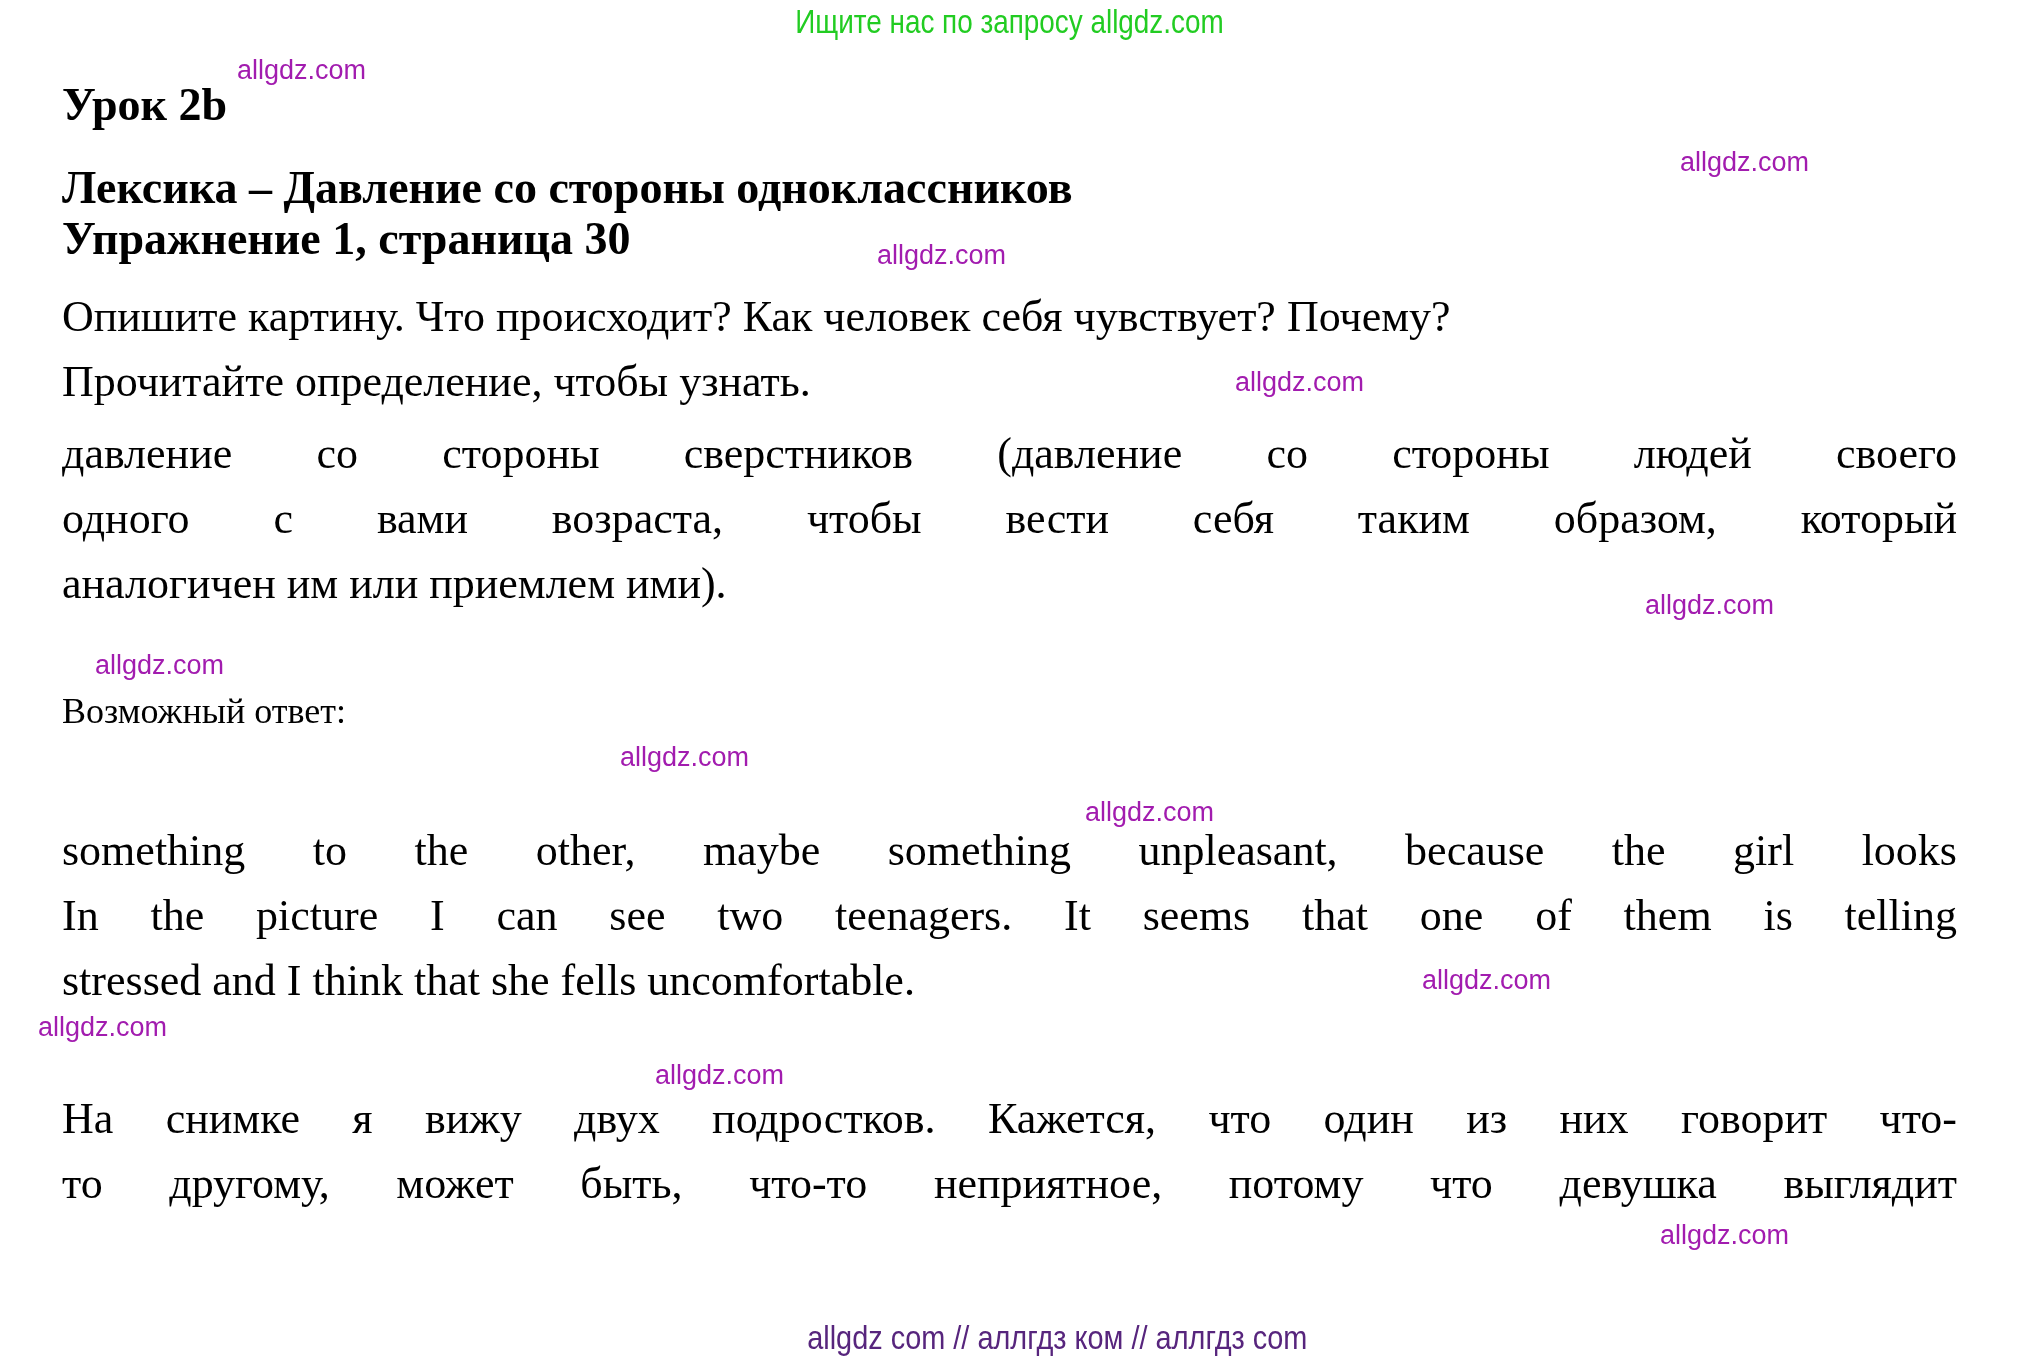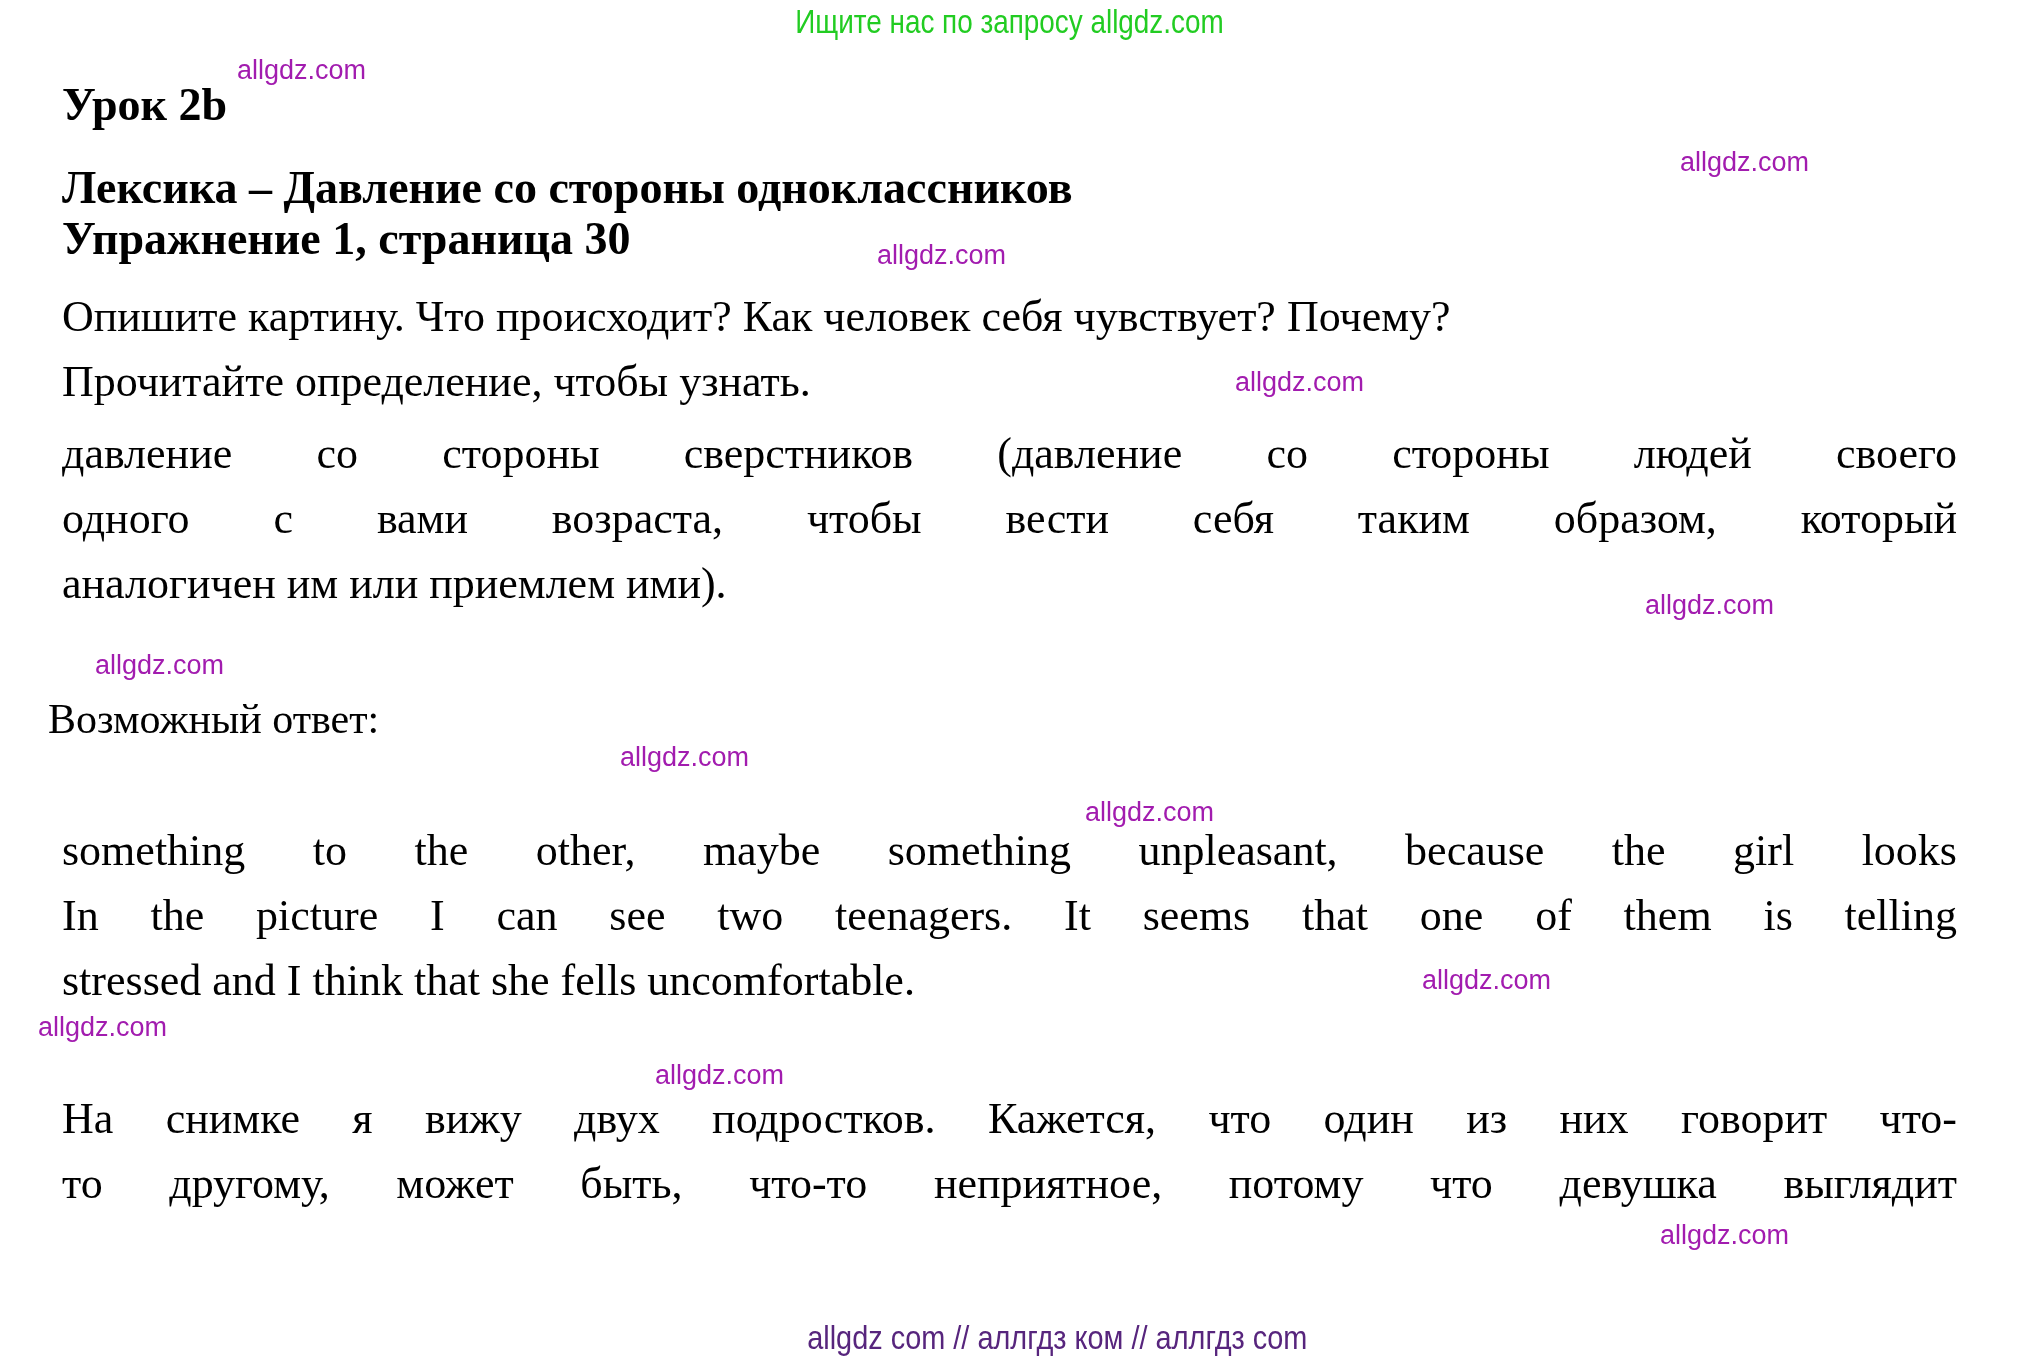--- a/index.html
+++ b/index.html
@@ -30,21 +30,21 @@
   }
   
   .para{
     position:absolute;left:62px;width:1895px;
     font-size:44px;
   }
   .line{line-height:65px;}
   .jline{text-align:justify;text-align-last:justify;}
   .lline{text-align:left;text-align-last:left;}
   .label-line{
-    position:absolute;left:48px;font-size:42px;line-height:60px;white-space:nowrap;margin-top:8px;
+    position:absolute;left:62px;font-size:36px;line-height:60px;white-space:nowrap;
   }
   
   .footer{
     position:absolute;top:1318px;left:0;width:100%;text-align:center;padding-left:48px;
   }
   .footer-inner{
     display:inline-block;
     font-family:"Liberation Sans", sans-serif;
     font-size:34px;color:#57257d;
     transform:scaleX(0.85);transform-origin:center;

